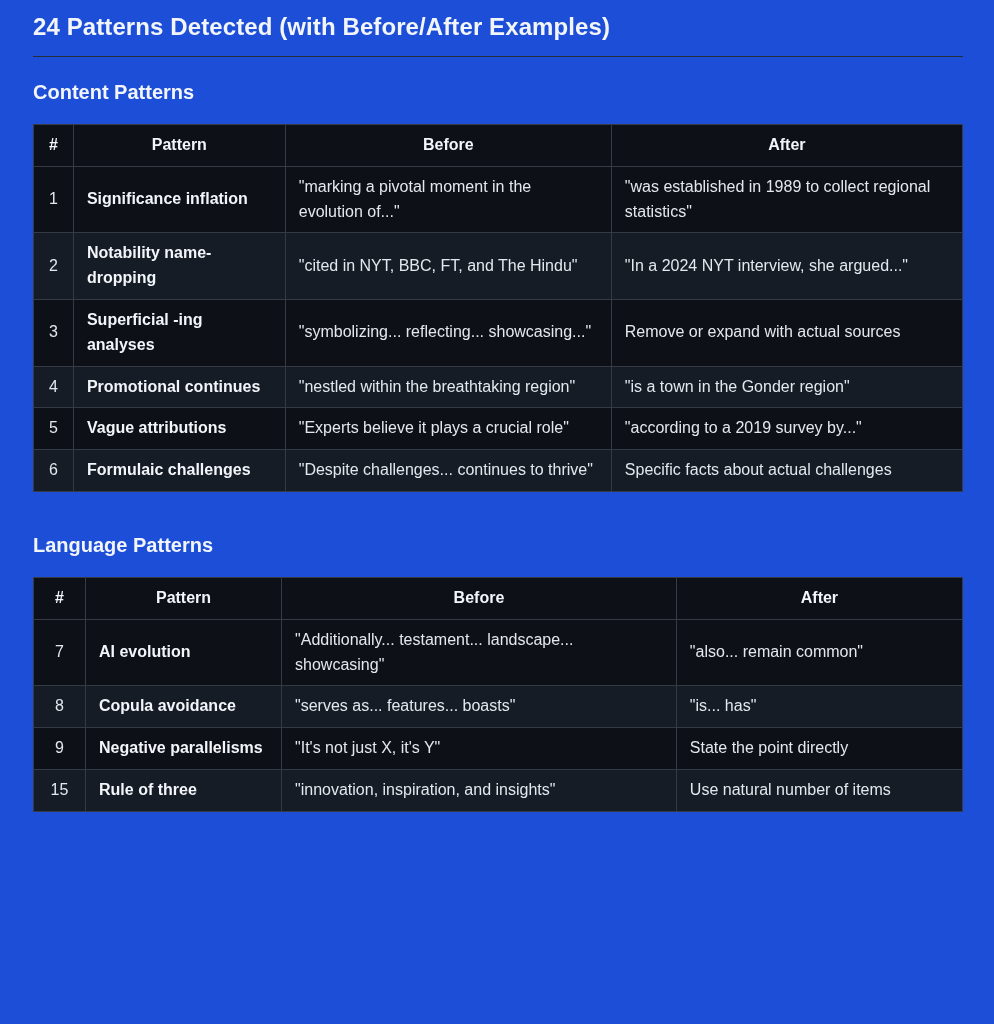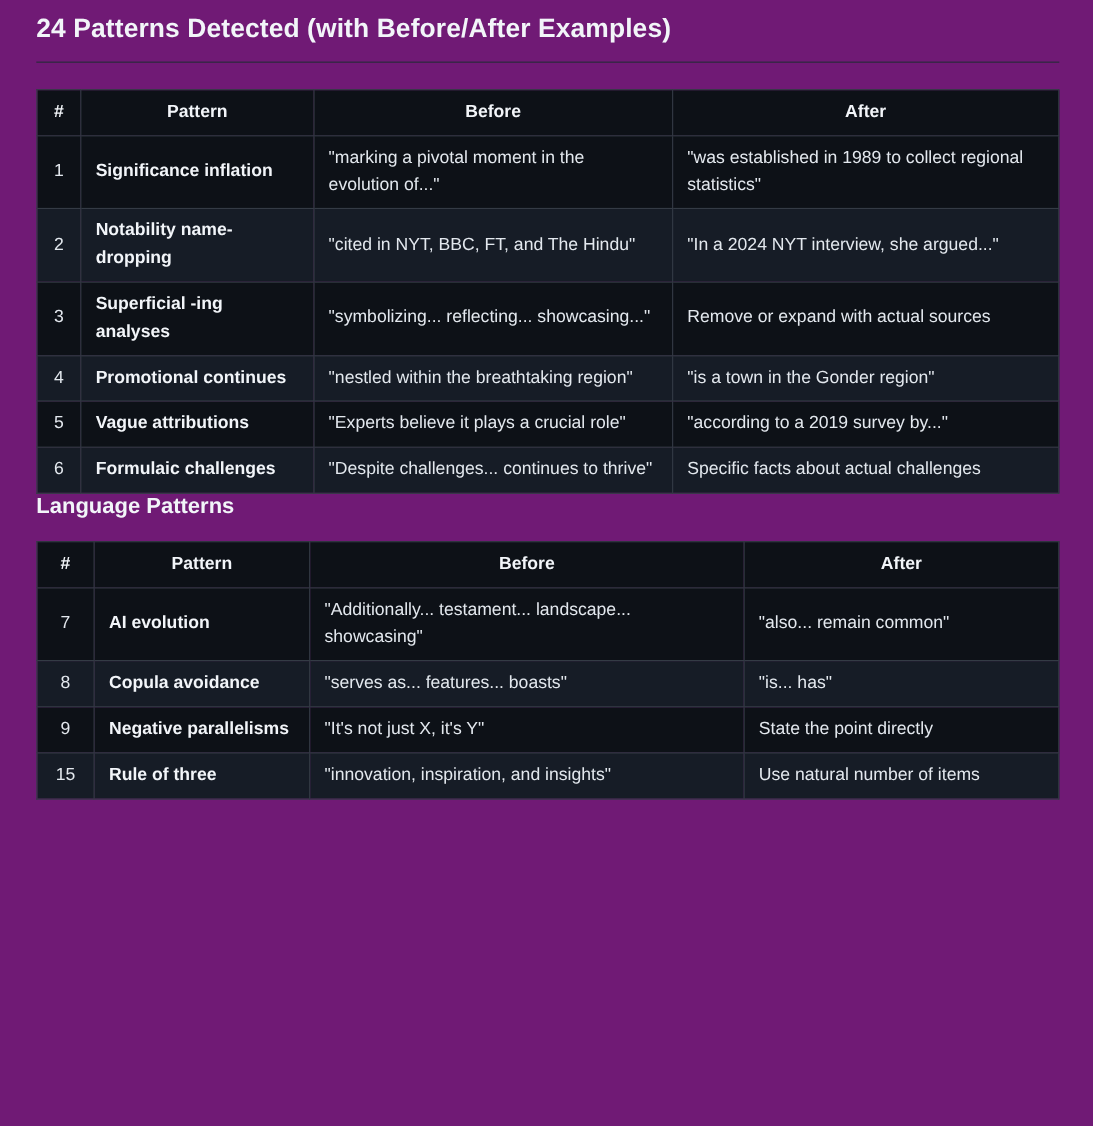--- a/index.html
+++ b/index.html
@@ -4,21 +4,21 @@
 <style>
   * { box-sizing: border-box; margin: 0; padding: 0; }
   html, body {
     background: #0b0e14;
     font-family: "Liberation Sans", "DejaVu Sans", sans-serif;
     color: #e3e8ee;
   }
   .page {
     width: 994px;
     height: 1024px;
-    background: #701a75;
+    background: #1d4ed8;
     padding: 12px 31px 0 33px;
     overflow: hidden;
   }
   h1.doc-title {
     font-size: 24px;
     font-weight: 700;
     color: #f2f5f9;
     letter-spacing: 0.1px;
     line-height: 1.25;
     padding-bottom: 14px;
@@ -63,20 +63,21 @@
   table.patterns tbody tr { background: #0d1117; }
   table.patterns tbody tr:nth-child(even) { background: #161c26; }
 </style>
 </head>
 <body>
 
 <div class="page">
 
   <h1 class="doc-title">24 Patterns Detected (with Before/After Examples)</h1>
 
+  <h2 class="section-heading">Content Patterns</h2>
 
   <table class="patterns">
     <colgroup>
       <col style="width:4.3%">
         <col style="width:22.8%">
         <col style="width:35.1%">
         <col style="width:37.8%">
     </colgroup>
     <thead>
       <tr>

